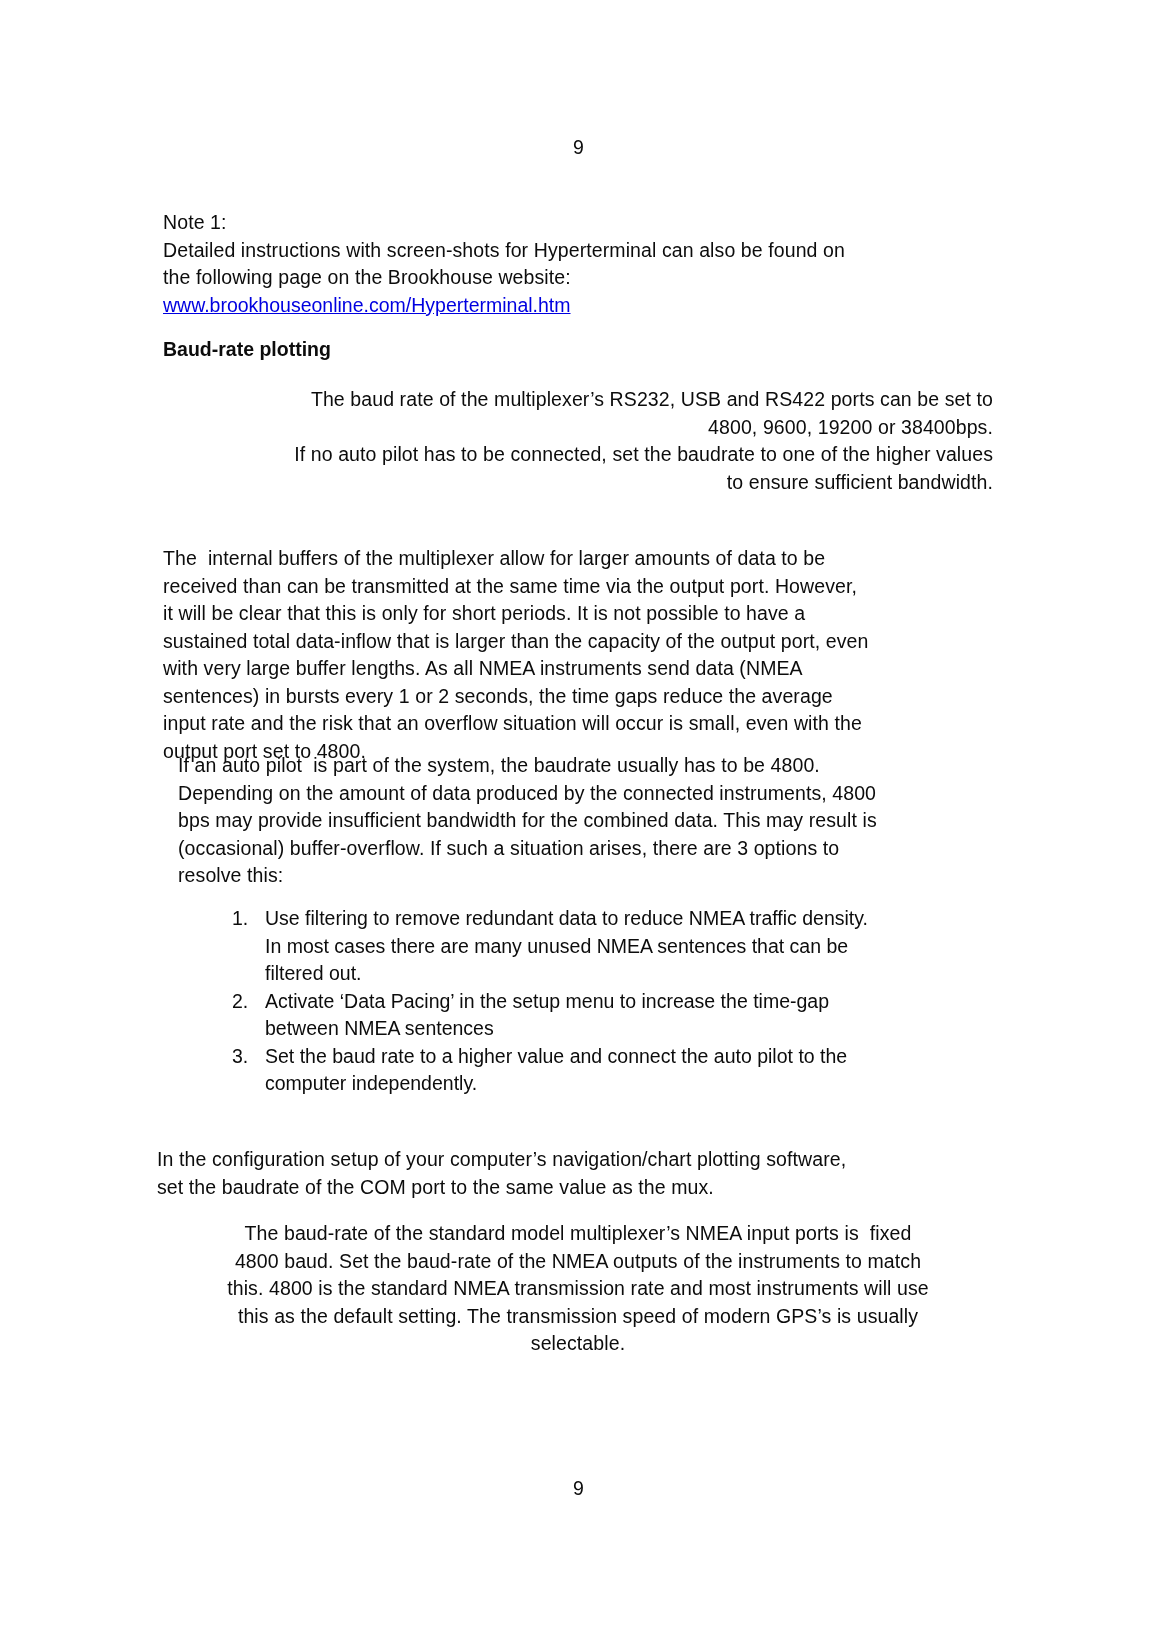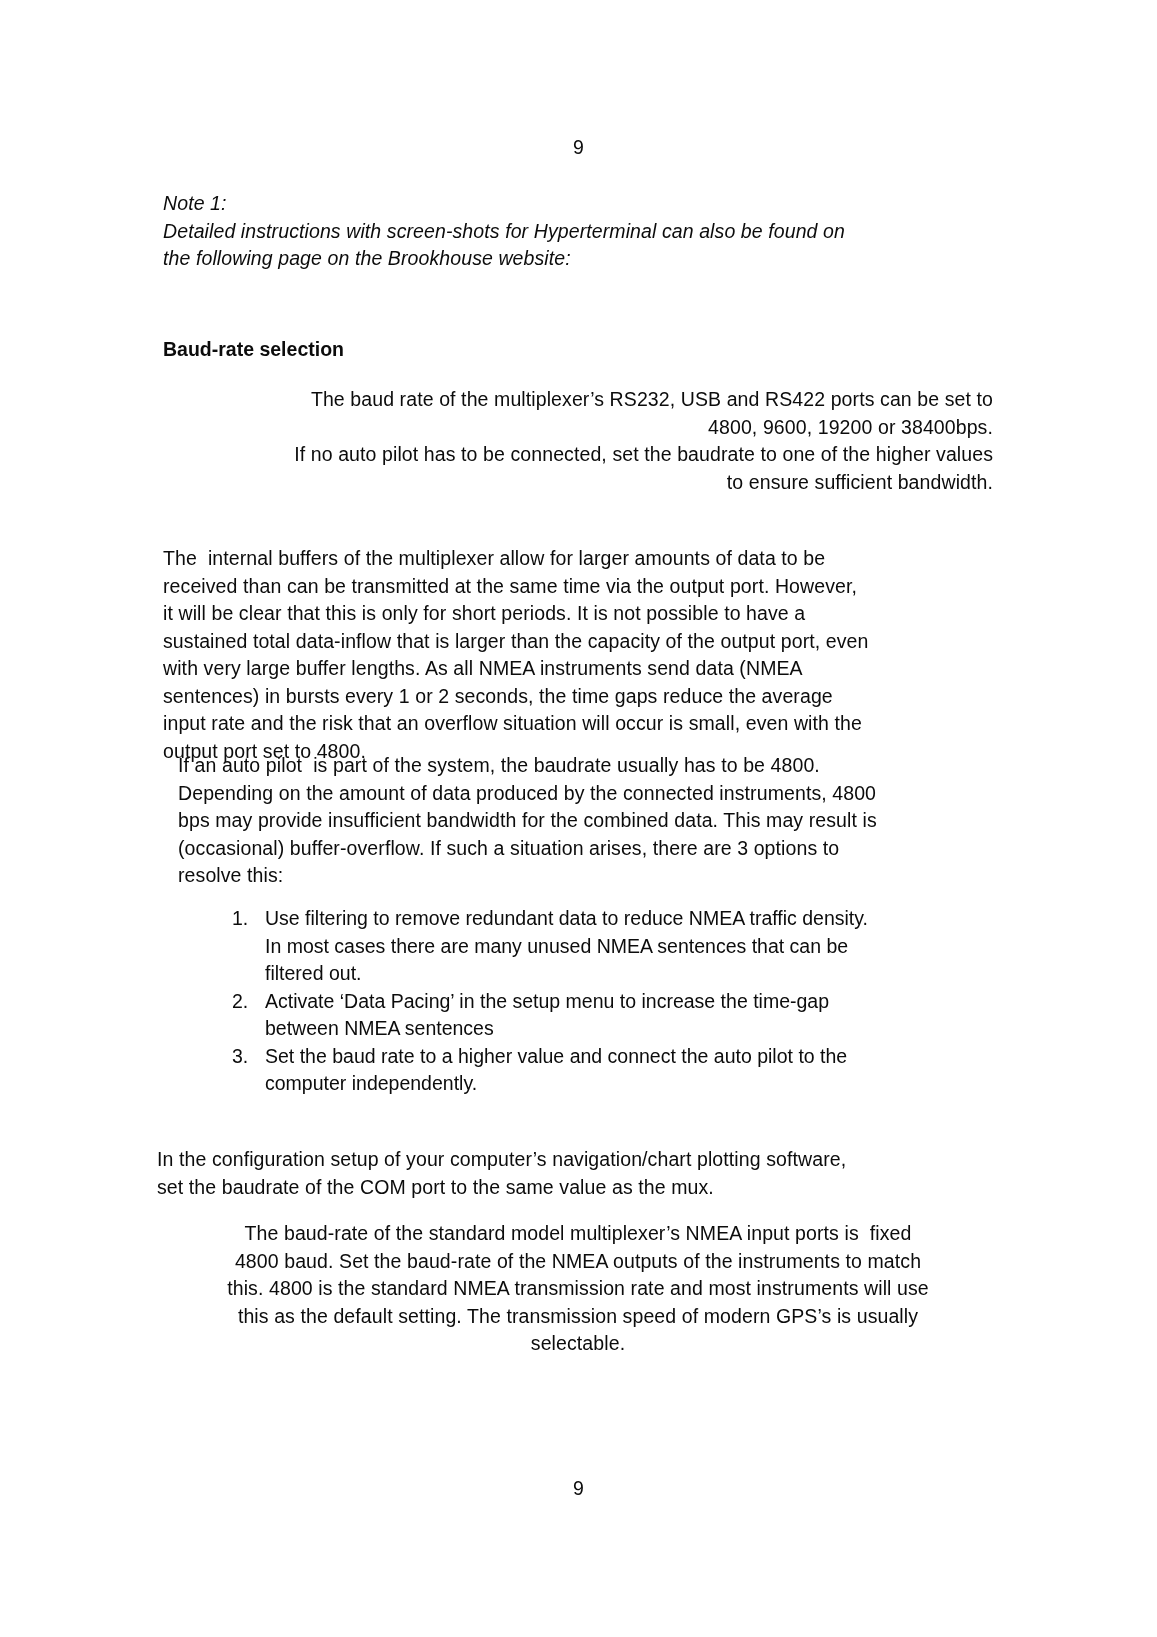--- a/index.html
+++ b/index.html
@@ -56,27 +56,28 @@
     width: 700px;
   }
 </style>
 </head>
 <body>
 
 <div class="page">
 
   <div class="abs page-num" style="top:134px;">9</div>
 
-  <div class="abs" style="left:163px; top:190px;font-style:italic;">
+  <div class="abs" style="left:163px; top:209px;">
     <span class="body-text" style="display:block;">Note 1:
 Detailed instructions with screen-shots for Hyperterminal can also be found on
 the following page on the Brookhouse website:</span>
+    <a class="doc-link" href="#">www.brookhouseonline.com/Hyperterminal.htm</a>
   </div>
 
-  <div class="abs heading" style="left:163px; top:336px;">Baud-rate selection</div>
+  <div class="abs heading" style="left:163px; top:336px;">Baud-rate plotting</div>
 
   <div class="abs body-text" style="left:163px; top:386px;text-align:right;">The baud rate of the multiplexer’s RS232, USB and RS422 ports can be set to
 4800, 9600, 19200 or 38400bps.
 If no auto pilot has to be connected, set the baudrate to one of the higher values
 to ensure sufficient bandwidth.</div>
 
   <div class="abs body-text" style="left:163px; top:545px;">The  internal buffers of the multiplexer allow for larger amounts of data to be
 received than can be transmitted at the same time via the output port. However,
 it will be clear that this is only for short periods. It is not possible to have a
 sustained total data-inflow that is larger than the capacity of the output port, even

